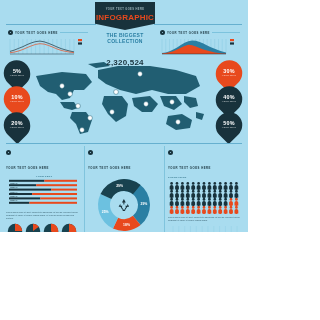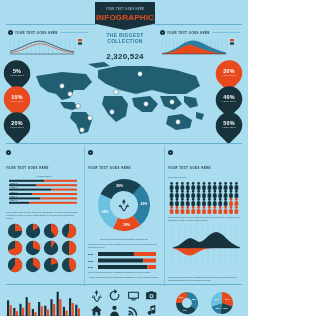--- a/index.html
+++ b/index.html
@@ -1,28 +1,28 @@
 <!DOCTYPE html>
 <html><head>
 <meta charset="utf-8">
 <style>
   html,body{margin:0;padding:0;background:#fff;}
   body{width:248px;height:320px;overflow:hidden;
        font-family:"Liberation Sans",sans-serif;}
-  #page{position:relative;width:248px;height:316px;background:#a9dcef;overflow:hidden;}
+  #page{position:relative;width:248px;height:232px;background:#a9dcef;overflow:hidden;}
 
   .hline{position:absolute;height:1px;background:#5ba8c9;opacity:.85;}
   #banner{position:absolute;left:95px;top:2px;width:60px;height:28px;background:#18323c;
           clip-path:polygon(0 0,100% 0,100% 78%,50% 100%,0 78%);text-align:center;z-index:5;}
   #banner .pre{color:#9fb6bd;font-size:2.6px;letter-spacing:.4px;margin-top:6px;
                font-weight:bold;}
   #banner .big{color:#e8491d;font-size:8px;font-weight:bold;letter-spacing:.2px;margin-top:2px;}
   #subtitle{position:absolute;left:95px;top:33px;width:60px;text-align:center;z-index:5;}
   #subtitle .l1{color:#2a7fa3;font-size:5px;font-weight:bold;letter-spacing:.3px;line-height:5.5px;}
-  #subtitle .num{color:#18323c;font-size:8px;font-weight:bold;letter-spacing:.2px;margin-top:8px;}
+  #subtitle .num{color:#18323c;font-size:8px;font-weight:bold;letter-spacing:.2px;margin-top:14px;}
 
   .hdrpanel{position:absolute;top:30px;width:80px;height:28px;}
   .hdrpanel .ttl{display:flex;align-items:center;gap:2px;}
   .bullet{width:5px;height:5px;border-radius:50%;background:#18323c;flex:none;
           display:flex;align-items:center;justify-content:center;}
   .bullet i{width:1.4px;height:1.4px;background:#a9dcef;border-radius:50%;font-style:normal;}
   .ttl .txt{font-size:2.8px;font-weight:bold;color:#18323c;letter-spacing:.5px;}
   .ttl .rule{flex:1;height:1px;background:#7cc3dd;}
 
   svg{display:block;}

